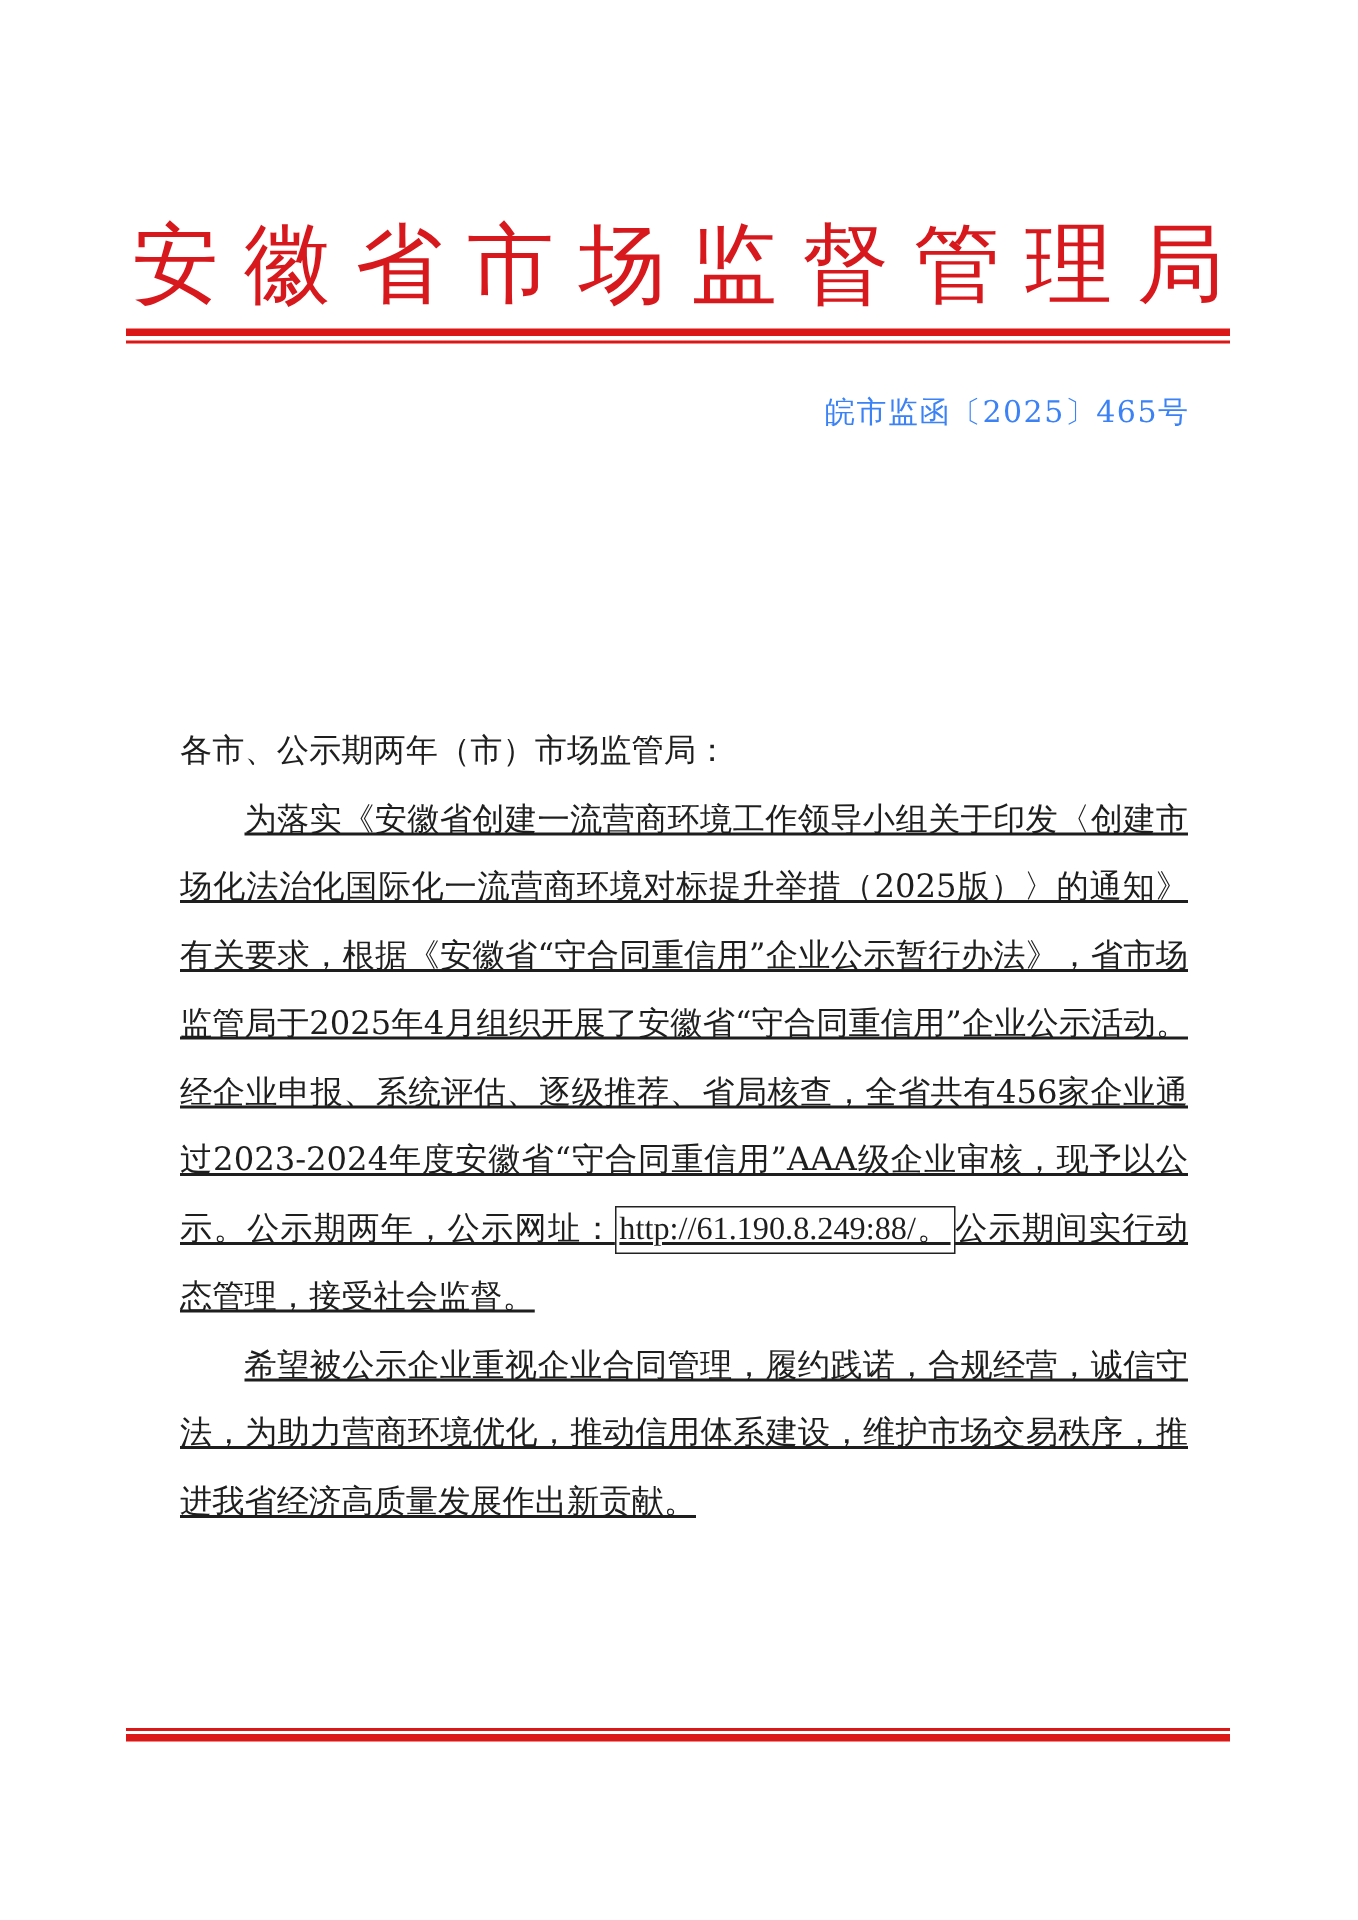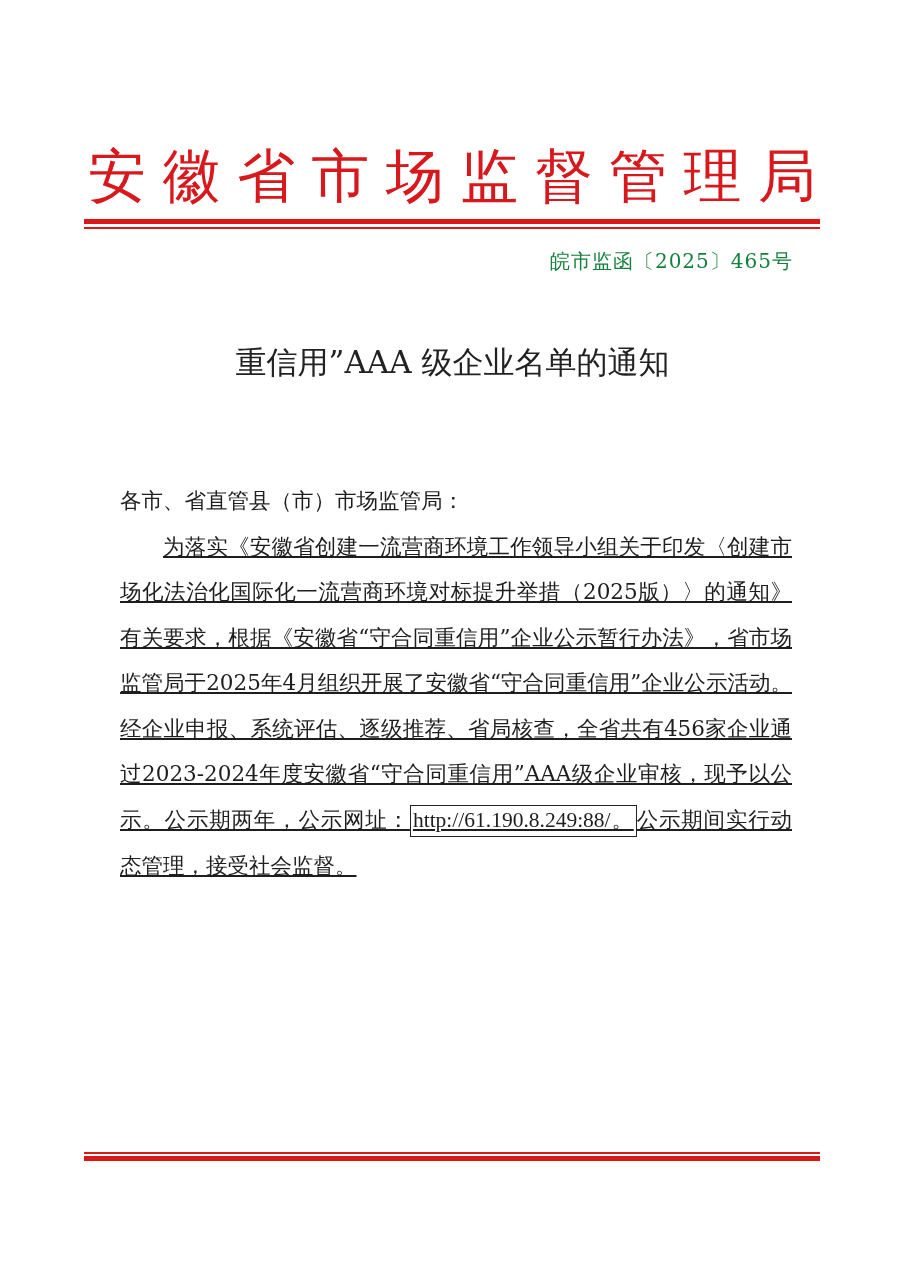--- a/index.html
+++ b/index.html
@@ -12,22 +12,22 @@
                   color: #d7191d; font-family: "DejaVu Serif", "Liberation Serif", serif;
                   font-size: 58px; line-height: 72px; letter-spacing: 0; }
     .org-header span { display: inline-block; width: 66px; text-align: center; }
 
     .rule { position: absolute; left: 84px; width: 736px; background: #dc1717; }
     .rule-top-thick { top: 219px; height: 5px; }
     .rule-top-thin  { top: 227px; height: 2px; }
     .rule-bot-thin  { top: 1152px; height: 2px; }
     .rule-bot-thick { top: 1156px; height: 5px; }
 
-    .doc-number { position: absolute; right: 112px; top: 246px; font-size: 20px; line-height: 30px;
-                  color: #15803d; letter-spacing: 1px; }
+    .doc-number { position: absolute; right: 112px; top: 259px; font-size: 20px; line-height: 30px;
+                  color: #3b82f6; letter-spacing: 1px; }
 
     .doc-title { position: absolute; left: 90px; width: 725px; top: 336px; text-align: center;
                  font-size: 31px; line-height: 52px; color: #222; }
 
     .body-text { position: absolute; left: 120px; width: 672px; top: 478px;
                  font-size: 21.5px; line-height: 45.5px; color: #1e1e1e;
                  text-align: justify; }
     .body-text p { margin: 0; }
     .salutation { text-indent: 0; }
     .para { text-indent: 2em; text-decoration: underline; }
@@ -51,24 +51,24 @@
     <span>理</span>
     <span>局</span>
   </div>
 
   <div class="rule rule-top-thick"></div>
   <div class="rule rule-top-thin"></div>
 
   <div class="doc-number">皖市监函〔2025〕465号</div>
 
   <div class="doc-title">
-    <div>重信用”AAA 级企业名单的通知</div>
   </div>
 
   <div class="body-text">
-    <p class="salutation">各市、省直管县（市）市场监管局：</p>
+    <p class="salutation">各市、公示期两年（市）市场监管局：</p>
     <p class="para"><span>为落实《安徽省创建一流营商环境工作领导小组关于印发〈创建市场化法治化国际化一流营商环境对标提升举措（2025版）〉的通知》有关要求，根据《安徽省“守合同重信用”企业公示暂行办法》，省市场监管局于2025年4月组织开展了安徽省“守合同重信用”企业公示活动。经企业申报、系统评估、逐级推荐、省局核查，全省共有456家企业通过2023-2024年度安徽省“守合同重信用”AAA级企业审核，现予以公示。公示期两年，公示网址：</span><span class="url-box">http://61.190.8.249:88/。</span><span>公示期间实行动态管理，接受社会监督。</span></p>
+    <p class="para">希望被公示企业重视企业合同管理，履约践诺，合规经营，诚信守法，为助力营商环境优化，推动信用体系建设，维护市场交易秩序，推进我省经济高质量发展作出新贡献。</p>
   </div>
 
   <div class="rule rule-bot-thin"></div>
   <div class="rule rule-bot-thick"></div>
 
 </div>
 
 </body></html>

